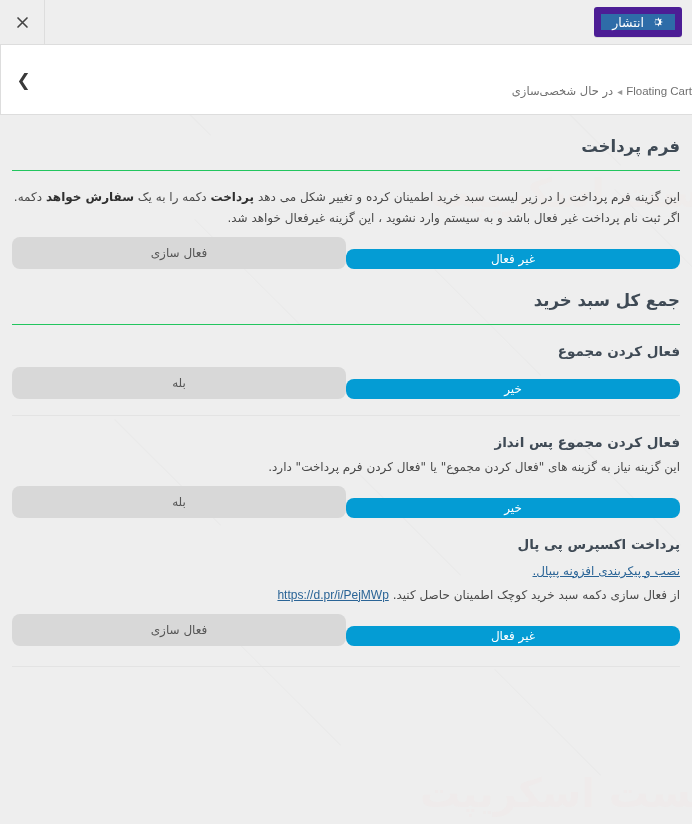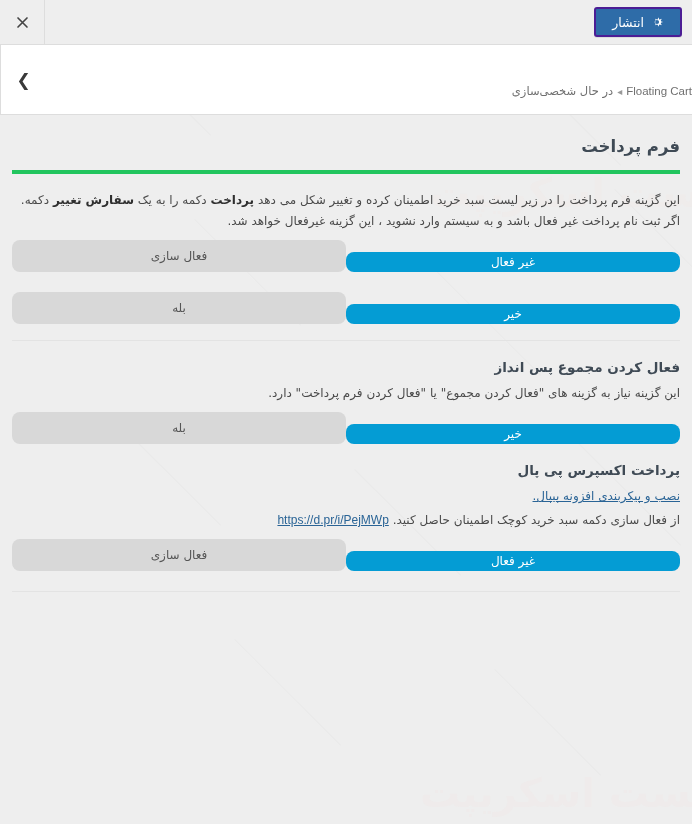--- a/index.html
+++ b/index.html
@@ -55,21 +55,21 @@
     display: flex;
     align-items: center;
     padding: 0 0 0 0;
   }
   .publish-btn {
     margin-right: 10px;
     margin-left: 0;
     height: 30px;
     min-width: 88px;
     background: #2e6ca8;
-    border: 2px solid #4c1d95;
+    border: 7px solid #4c1d95;
     border-radius: 3px;
     color: #ffffff;
     font-size: 12.5px;
     display: flex;
     align-items: center;
     justify-content: center;
     gap: 6px;
     padding: 0 4px;
     cursor: pointer;
     box-shadow: 0 1px 0 rgba(0,0,0,0.08);
@@ -162,21 +162,21 @@
   }
 
   .section { padding: 0; }
 
   .section-head {
     font-size: 16.5px;
     font-weight: bold;
     color: #3f4a55;
     text-align: right;
     padding: 22px 0 14px 0;
-    border-bottom: 4px solid #22c55e;
+    border-bottom: 1px solid #22c55e;
     margin-bottom: 0;
   }
 
   .field {
     padding: 16px 0 0 0;
   }
 
   .field-label {
     font-size: 13.5px;
     font-weight: bold;
@@ -306,29 +306,31 @@
       </div>
     </div>
     <div class="back-chevron">❯</div>
   </div>
 
   <div class="content">
     <div id="sections-root">
         <div class="section">
           <div class="section-head">فرم پرداخت</div>
           <div class="field">
-            <div class="field-desc"><span>این گزینه فرم پرداخت را در زیر لیست سبد خرید اطمینان کرده و تغییر شکل می دهد </span><b>پرداخت</b><span> دکمه را به یک </span><b>سفارش تغییر</b><span> دکمه. اگر ثبت نام پرداخت غیر فعال باشد و به سیستم وارد نشوید ، این گزینه غیرفعال خواهد شد.</span></div>
+            <div class="field-desc"><span>این گزینه فرم پرداخت را در زیر لیست سبد خرید اطمینان کرده و تغییر شکل می دهد </span><b>پرداخت</b><span> دکمه را به یک </span><b>سفارش خواهد</b><span> دکمه. اگر ثبت نام پرداخت غیر فعال باشد و به سیستم وارد نشوید ، این گزینه غیرفعال خواهد شد.</span></div>
             <div class="toggle">
               <div class="opt on">غیر فعال</div>
               <div class="opt off">فعال سازی</div>
             </div>
           </div>
         </div>
         <div class="section">
+          <div class="section-head">جمع کل سبد خرید</div>
           <div class="field">
+            <div class="field-label">فعال کردن مجموع</div>
             <div class="toggle">
               <div class="opt on">خیر</div>
               <div class="opt off">بله</div>
             </div>
           </div>
           <div class="divider"></div>
           <div class="field">
             <div class="field-label">فعال کردن مجموع پس انداز</div>
             <div class="field-desc"><span>این گزینه نیاز به گزینه های "فعال کردن مجموع" یا "فعال کردن فرم پرداخت" دارد.</span></div>
             <div class="toggle">

